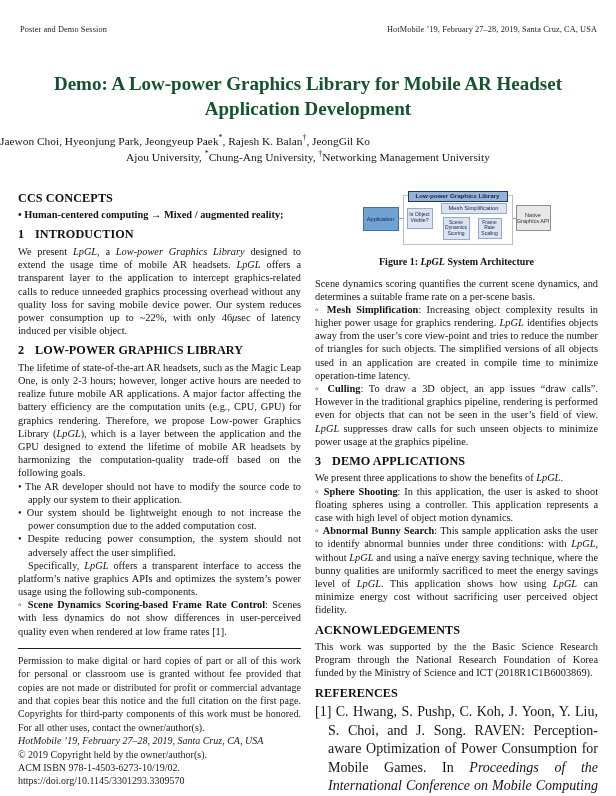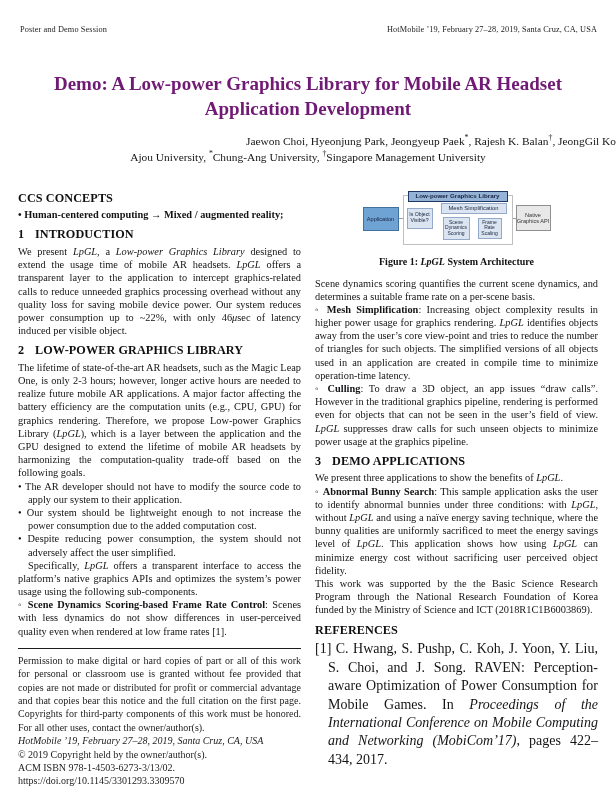--- a/index.html
+++ b/index.html
@@ -7,23 +7,23 @@
     width:616px;height:796px;background:#ffffff;position:relative;
     margin:0 auto;box-sizing:border-box;overflow:hidden;
     font-family:"Liberation Serif","DejaVu Serif",serif;color:#141417;
   }
   .run-head{
     display:flex;justify-content:space-between;align-items:baseline;
     padding:25px 19px 0 20px;font-size:8.3px;color:#1c1c1f;letter-spacing:.1px;
   }
   .title{
     margin:37px 40px 0;text-align:center;font-size:19px;line-height:1.32;
-    font-weight:700;color:#701a75;
+    font-weight:700;color:#14532d;
   }
-  .authors{ text-align:right;margin-top:12px;font-size:11.4px;color:#151518;}
+  .authors{ text-align:left;margin-top:12px;font-size:11.4px;color:#151518;}
   .affils{ text-align:center;margin-top:2px;font-size:11.4px;color:#151518;}
   sup{font-size:68%;}
   .it{font-style:italic;}
   .bd{font-weight:700;}
   .cols{display:flex;gap:14px;padding:0 18px;margin-top:27px;}
   .col{width:283px;font-size:10.35px;line-height:1.275;text-align:justify;}
   .blk{margin:0;}
   .blk.heading{
     font-weight:700;font-size:12.2px;margin:6px 0 2px;text-align:left;
     letter-spacing:.1px;color:#101013;
@@ -65,41 +65,41 @@
 
 <div class="page">
 
   <header class="run-head">
     <span>Poster and Demo Session</span>
     <span>HotMobile ’19, February 27–28, 2019, Santa Cruz, CA, USA</span>
   </header>
 
   <h1 class="title">Demo: A Low-power Graphics Library for Mobile AR Headset Application Development</h1>
   <div class="authors"><span>Jaewon Choi, Hyeonjung Park, Jeongyeup Paek</span><sup>*</sup><span>, Rajesh K. Balan</span><sup>†</sup><span>, JeongGil Ko</span></div>
-  <div class="affils"><span>Ajou University, </span><sup>*</sup><span>Chung-Ang University, </span><sup>†</sup><span>Singapore Management University</span></div>
+  <div class="affils"><span>Ajou University, </span><sup>*</sup><span>Chung-Ang University, </span><sup>†</sup><span>Networking Management University</span></div>
 
   <div class="cols">
 
     <div class="col">
         <div class="blk heading first"><span>CCS CONCEPTS</span></div>
         <div class="blk para"><span class="bd">• Human-centered computing → Mixed / augmented reality;</span></div>
         <div class="blk heading"><span class="h-num">1</span><span>INTRODUCTION</span></div>
         <div class="blk para"><span>We present </span><span class="it">LpGL</span><span>, a </span><span class="it">Low-power Graphics Library</span><span> designed to extend the usage time of mobile AR headsets. </span><span class="it">LpGL</span><span> offers a transparent layer to the application to intercept graphics-related calls to reduce unneeded graphics processing overhead without any quality loss for saving mobile device power. Our system reduces power consumption up to ~22%, with only 46</span><span class="it">μ</span><span>sec of latency induced per visible object.</span></div>
         <div class="blk heading"><span class="h-num">2</span><span>LOW-POWER GRAPHICS LIBRARY</span></div>
         <div class="blk para"><span>The lifetime of state-of-the-art AR headsets, such as the Magic Leap One, is only 2-3 hours; however, longer active hours are needed to realize future mobile AR applications. A major factor affecting the battery efficiency are the computation units (e.g., CPU, GPU) for graphics rendering. Therefore, we propose Low-power Graphics Library (</span><span class="it">LpGL</span><span>), which is a layer between the application and the GPU designed to extend the lifetime of mobile AR headsets by harmonizing the computation-quality trade-off based on the following goals.</span></div>
         <div class="blk bullet"><span class="marker">• </span><span>The AR developer should not have to modify the source code to apply our system to their application.</span></div>
         <div class="blk bullet"><span class="marker">• </span><span>Our system should be lightweight enough to not increase the power consumption due to the added computation cost.</span></div>
         <div class="blk bullet"><span class="marker">• </span><span>Despite reducing power consumption, the system should not adversely affect the user simplified.</span></div>
         <div class="blk para indent"><span>Specifically, </span><span class="it">LpGL</span><span> offers a transparent interface to access the platform’s native graphics APIs and optimizes the system’s power usage using the following sub-components.</span></div>
         <div class="blk para"><span class="marker">◦ </span><span class="bd">Scene Dynamics Scoring-based Frame Rate Control</span><span>: Scenes with less dynamics do not show differences in user-perceived quality even when rendered at low frame rates [1].</span></div>
         <hr class="blk rule">
         <div class="blk small"><span>Permission to make digital or hard copies of part or all of this work for personal or classroom use is granted without fee provided that copies are not made or distributed for profit or commercial advantage and that copies bear this notice and the full citation on the first page. Copyrights for third-party components of this work must be honored. For all other uses, contact the owner/author(s).</span></div>
         <div class="blk small"><span class="it">HotMobile ’19, February 27–28, 2019, Santa Cruz, CA, USA</span></div>
         <div class="blk small"><span>© 2019 Copyright held by the owner/author(s).</span></div>
-        <div class="blk small"><span>ACM ISBN 978-1-4503-6273-3/13/02.</span></div>
+        <div class="blk small"><span>ACM ISBN 978-1-4503-6273-10/19/02.</span></div>
         <div class="blk small"><span>https://doi.org/10.1145/3301293.3309570</span></div>
       </div>
 
     <div class="col">
       <figure class="fig">
         <div class="diagram">
 
           <i class="ln h" style="left:36px;top:27px;width:8px"></i>
           <i class="ln h" style="left:70px;top:27px;width:4px"></i>
           <i class="ln v" style="left:74px;top:17px;height:21px"></i>
@@ -121,21 +121,23 @@
           <div class="dbox native">Native Graphics API</div>
         </div>
         <figcaption class="caption"><span class="bd">Figure 1: </span><span class="it bd">LpGL</span><span class="bd"> System Architecture</span></figcaption>
       </figure>
       <div>
           <div class="blk para"><span>Scene dynamics scoring quantifies the current scene dynamics, and determines a suitable frame rate on a per-scene basis.</span></div>
           <div class="blk para"><span class="marker">◦ </span><span class="bd">Mesh Simplification</span><span>: Increasing object complexity results in higher power usage for graphics rendering. </span><span class="it">LpGL</span><span> identifies objects away from the user’s core view-point and tries to reduce the number of triangles for such objects. The simplified versions of all objects used in an application are created in compile time to minimize operation-time latency.</span></div>
           <div class="blk para"><span class="marker">◦ </span><span class="bd">Culling</span><span>: To draw a 3D object, an app issues “draw calls”. However in the traditional graphics pipeline, rendering is performed even for objects that can not be seen in the user’s field of view. </span><span class="it">LpGL</span><span> suppresses draw calls for such unseen objects to minimize power usage at the graphics pipeline.</span></div>
           <div class="blk heading"><span class="h-num">3</span><span>DEMO APPLICATIONS</span></div>
           <div class="blk para"><span>We present three applications to show the benefits of </span><span class="it">LpGL</span><span>.</span></div>
+          <div class="blk para"><span class="marker">◦ </span><span class="bd">Sphere Shooting</span><span>: In this application, the user is asked to shoot floating spheres using a controller. This application represents a case with high level of object motion dynamics.</span></div>
           <div class="blk para"><span class="marker">◦ </span><span class="bd">Abnormal Bunny Search</span><span>: This sample application asks the user to identify abnormal bunnies under three conditions: with </span><span class="it">LpGL</span><span>, without </span><span class="it">LpGL</span><span> and using a naïve energy saving technique, where the bunny qualities are uniformly sacrificed to meet the energy savings level of </span><span class="it">LpGL</span><span>. This application shows how using </span><span class="it">LpGL</span><span> can minimize energy cost without sacrificing user perceived object fidelity.</span></div>
+          <div class="blk heading"><span>ACKNOWLEDGEMENTS</span></div>
           <div class="blk para"><span>This work was supported by the the Basic Science Research Program through the National Research Foundation of Korea funded by the Ministry of Science and ICT (2018R1C1B6003869).</span></div>
           <div class="blk heading"><span>REFERENCES</span></div>
           <div class="blk ref"><span>[1] </span><span>C. Hwang, S. Pushp, C. Koh, J. Yoon, Y. Liu, S. Choi, and J. Song. RAVEN: Perception-aware Optimization of Power Consumption for Mobile Games. In </span><span class="it">Proceedings of the International Conference on Mobile Computing and Networking (MobiCom’17)</span><span>, pages 422–434, 2017.</span></div>
         </div>
     </div>
 
   </div>
 </div>
 
 </body></html>

